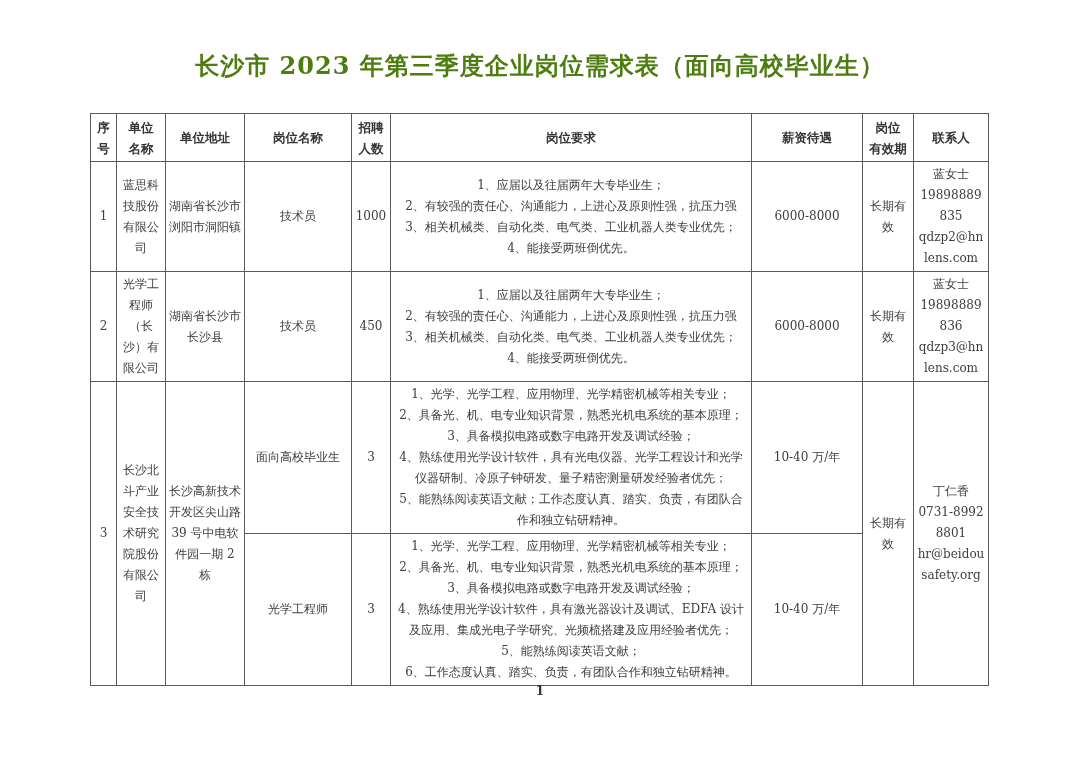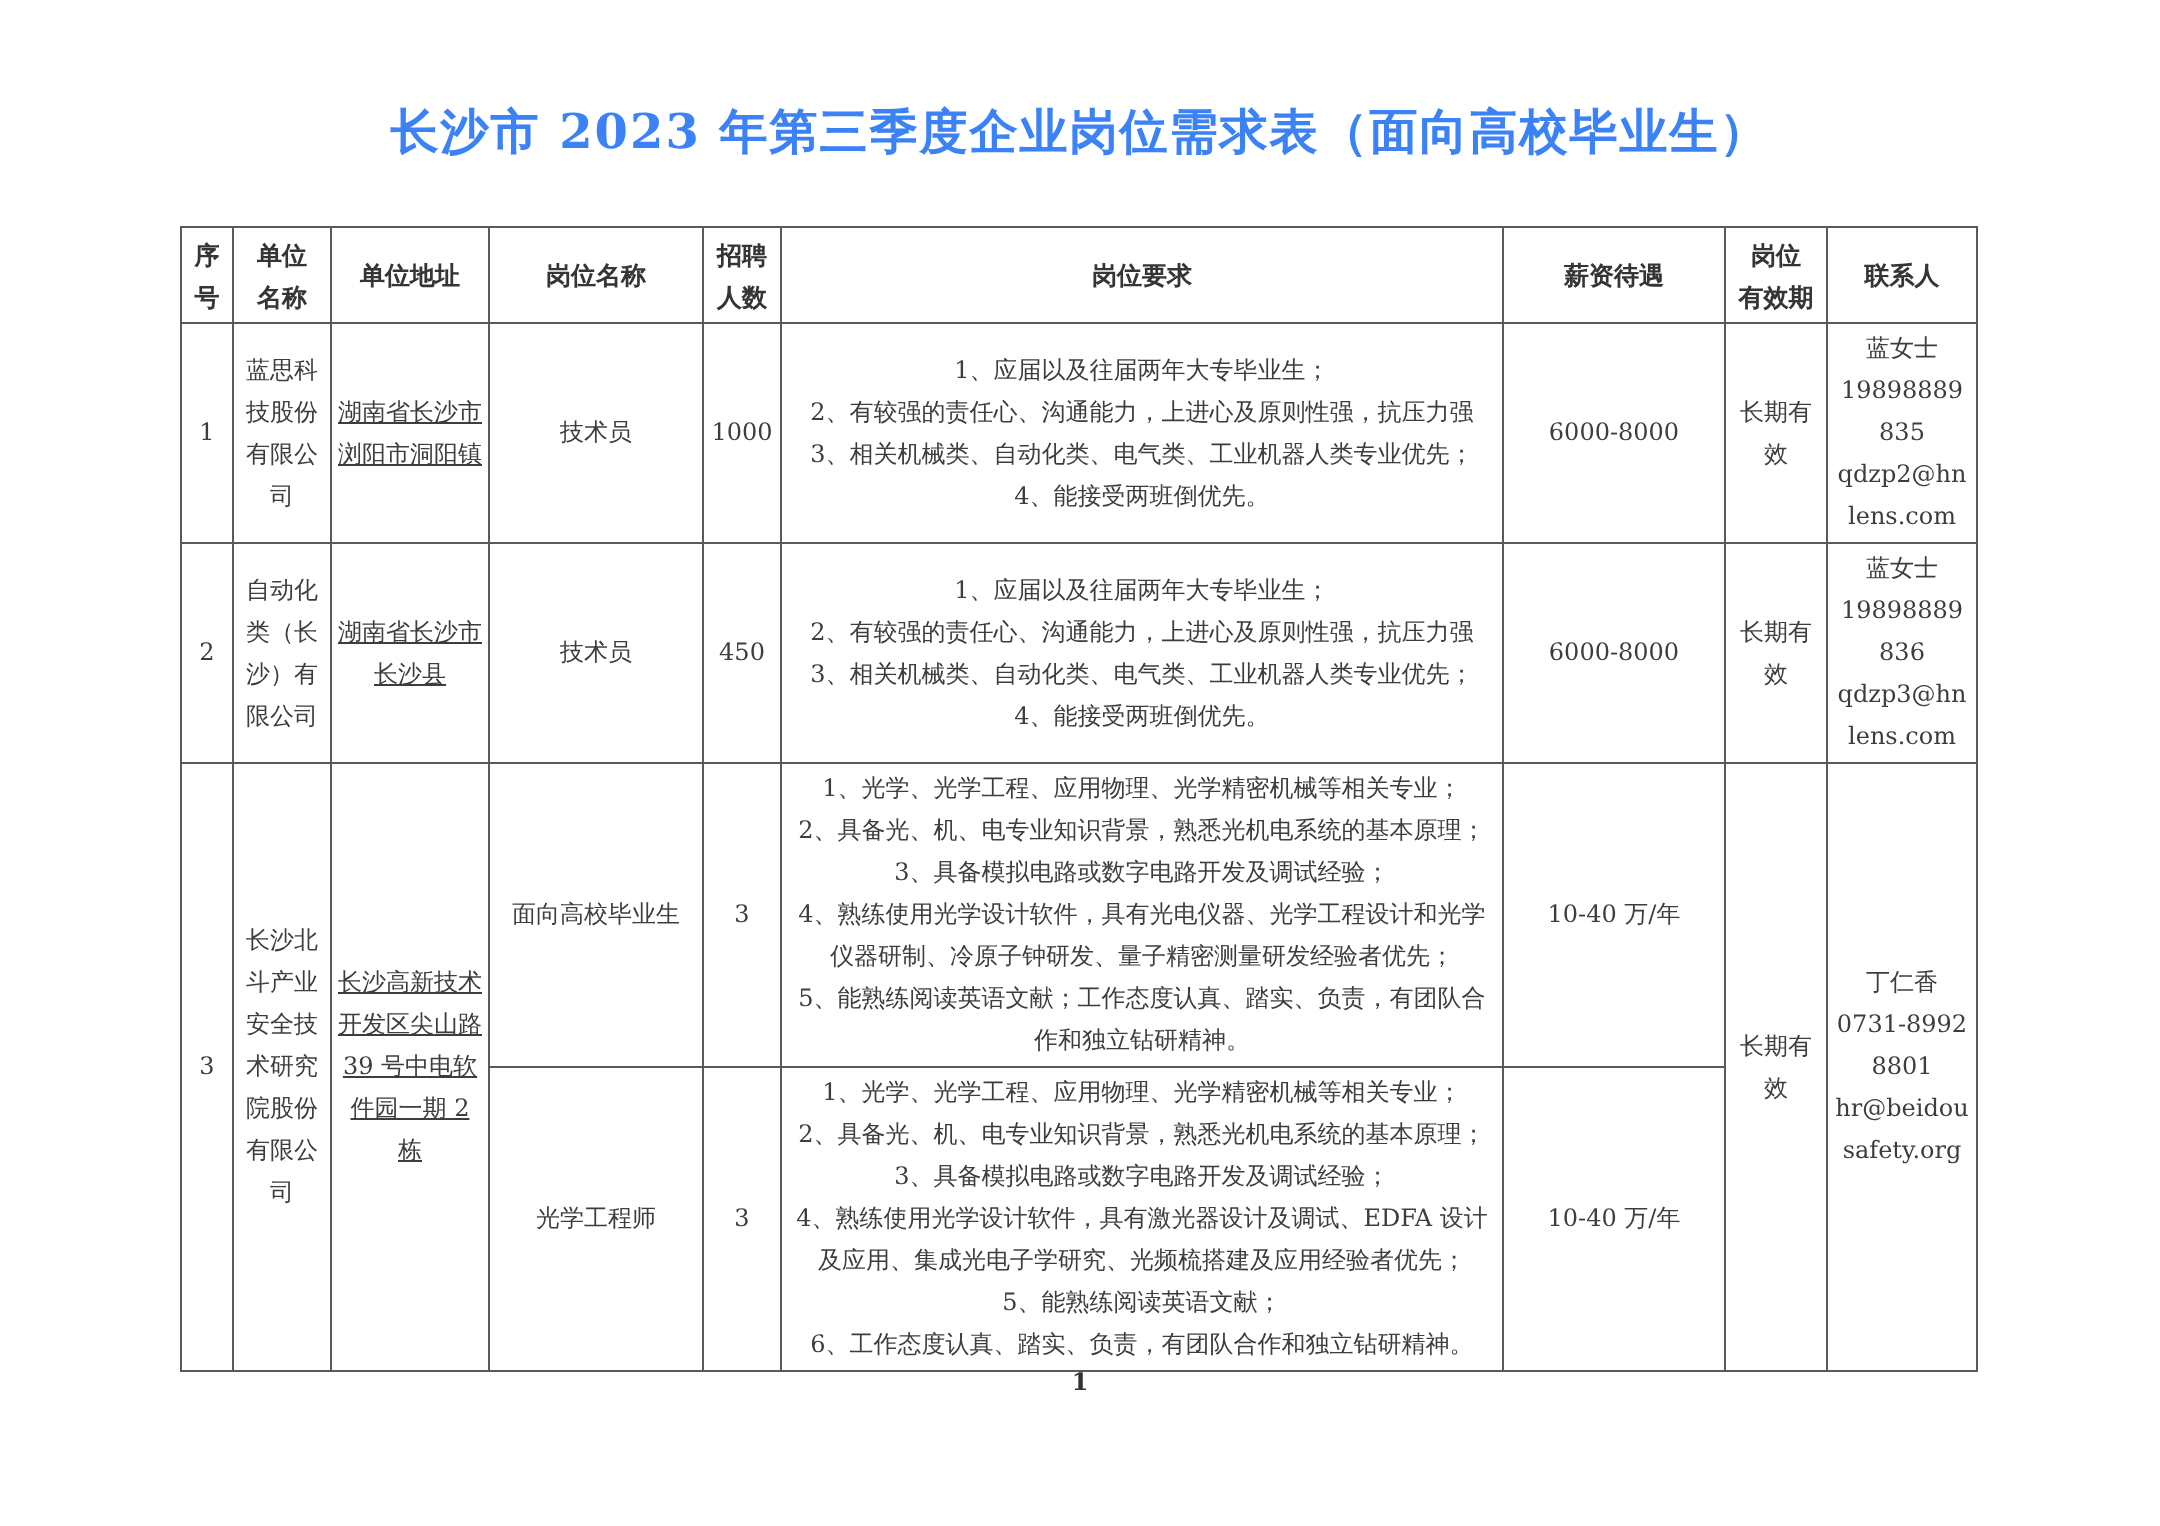--- a/index.html
+++ b/index.html
@@ -14,21 +14,21 @@
     font-family: "DejaVu Serif", "Liberation Serif", serif;
     color: #3d3d3d;
     overflow: hidden;
   }
   .doc-title {
     margin: 50px 0 0 0;
     text-align: center;
     font-size: 24px;
     font-weight: bold;
     letter-spacing: 1px;
-    color: #3b82f6;
+    color: #4d7c0f;
   }
   table.job-table {
     border-collapse: collapse;
     table-layout: fixed;
     width: 898px;
     margin: 31px 0 0 90px;
   }
   table.job-table td, table.job-table th {
     border: 1px solid #5a5a5a;
     font-weight: normal;
@@ -52,21 +52,21 @@
     line-height: 20.5px;
   }
   td.contact {
     font-size: 10.5px;
     line-height: 22px;
     word-break: break-all;
     padding: 2px 1px;
     margin-left: 22px;
   }
   td.salary { font-size: 11.5px; }
-  td.addr { font-size: 11.5px; padding: 2px 2px; text-decoration: underline; }
+  td.addr { font-size: 11.5px; padding: 2px 2px; }
   td.company { font-size: 12px; line-height: 22px; }
   .page-footer {
     position: absolute;
     left: 0;
     top: 684px;
     width: 1080px;
     text-align: center;
     font-size: 12px;
     font-weight: bold;
     color: #333333;
@@ -117,21 +117,21 @@
 4、能接受两班倒优先。</td>
     <td class="salary">6000-8000</td>
     <td>长期有效</td>
     <td class="contact">蓝女士
 19898889835
 qdzp2@hnlens.com</td>
   </tr>
 
   <tr style="height:88px">
     <td>2</td>
-    <td class="company">自动化类（长沙）有限公司</td>
+    <td class="company">光学工程师（长沙）有限公司</td>
     <td class="addr">湖南省长沙市长沙县</td>
     <td>技术员</td>
     <td>450</td>
     <td class="req">1、应届以及往届两年大专毕业生；
 2、有较强的责任心、沟通能力，上进心及原则性强，抗压力强
 3、相关机械类、自动化类、电气类、工业机器人类专业优先；
 4、能接受两班倒优先。</td>
     <td class="salary">6000-8000</td>
     <td>长期有效</td>
     <td class="contact">蓝女士

